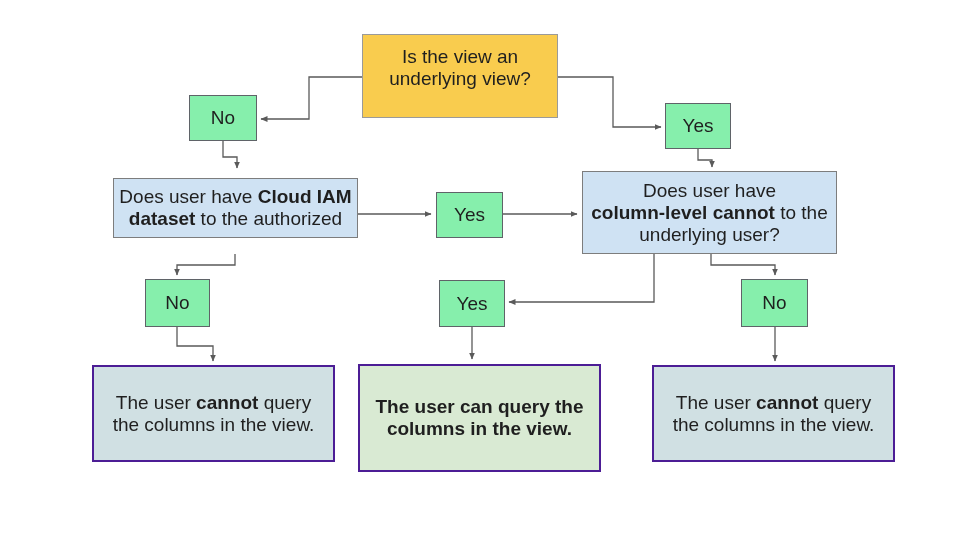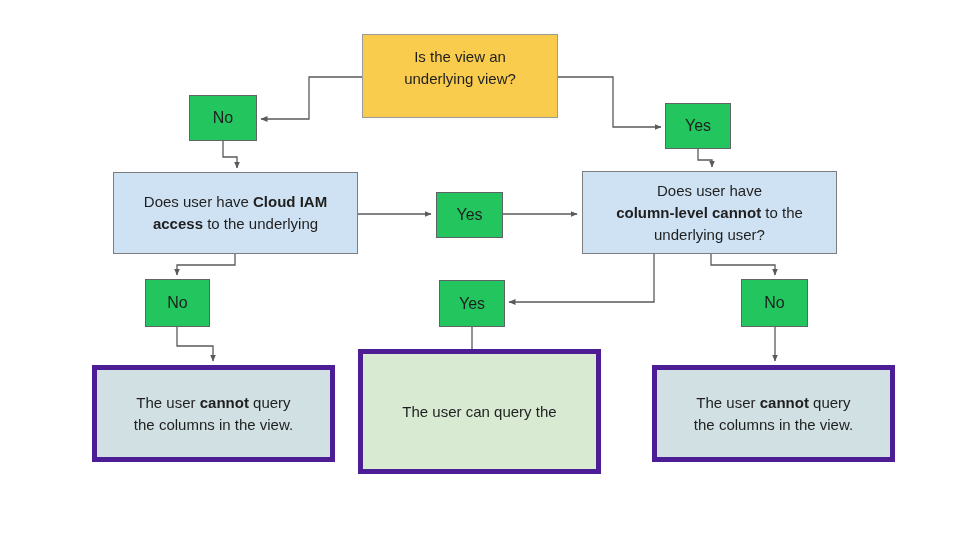--- a/index.html
+++ b/index.html
@@ -9,28 +9,28 @@
   html,body{margin:0;padding:0;background:#ffffff;}
   body{font-family:"Liberation Sans","DejaVu Sans",sans-serif;color:var(--text-color);}
   .canvas{
     position:relative;width:960px;height:540px;background:#ffffff;overflow:hidden;
   }
   .wires{position:absolute;left:0;top:0;width:960px;height:540px;pointer-events:none;}
   .wire{fill:none;stroke:var(--connector-color);stroke-width:1.3;}
   .arrowhead{fill:var(--connector-color);}
   .node{
     position:absolute;display:flex;align-items:center;justify-content:center;
-    text-align:center;box-sizing:border-box;font-size:15px;line-height:22px;
+    text-align:center;box-sizing:border-box;font-size:19px;line-height:22px;
   }
   .node .txt{display:block;}
   .decision{border:1px solid #9a9a9a;}
   .decision .txt{padding-bottom:16px;}
   .question{border:1px solid #7d7d7d;}
-  .outcome{border:5px solid #4c1d95;}
-  .small{background:#22c55e;border:1px solid #5f6368;font-size:16px;}
+  .outcome{border:2px solid #4c1d95;}
+  .small{background:#86efac;border:1px solid #5f6368;font-size:19px;}
   b{font-weight:bold;}
 </style>
 </head>
 <body>
 
 <div class="canvas">
 
   <svg class="wires" viewBox="0 0 960 540" xmlns="http://www.w3.org/2000/svg">
     <defs>
       <marker id="arrow" markerWidth="8" markerHeight="8" refX="6.5" refY="3" orient="auto" markerUnits="userSpaceOnUse">
@@ -56,22 +56,22 @@
   </div>
 
   <div class="node small" style="left:189px;top:95px;width:68px;height:46px;">
     <span class="txt">No</span>
   </div>
 
   <div class="node small" style="left:665px;top:103px;width:66px;height:46px;">
     <span class="txt">Yes</span>
   </div>
 
-  <div class="node question" style="left: 113px; top: 172px; width: 245px; height: 82px; background: rgb(207, 226, 243);">
-    <span class="txt"><span>Does user have </span><b>Cloud IAM</b><br><b>access</b><span> to the underlying</span><br></span>
+  <div class="node question" style="left: 113px; top: 178px; width: 245px; height: 60px; background: rgb(207, 226, 243);">
+    <span class="txt"><span>Does user have </span><b>Cloud IAM</b><br><b>dataset</b><span> to the authorized</span><br></span>
   </div>
 
   <div class="node small" style="left:436px;top:192px;width:67px;height:46px;">
     <span class="txt">Yes</span>
   </div>
 
   <div class="node question" style="left: 582px; top: 171px; width: 255px; height: 83px; background: rgb(207, 226, 243);">
     <span class="txt"><span>Does user have</span><br><b>column-level cannot</b><span> to the</span><br><span>underlying user?</span></span>
   </div>
 
@@ -84,21 +84,21 @@
   </div>
 
   <div class="node small" style="left:741px;top:279px;width:67px;height:48px;">
     <span class="txt">No</span>
   </div>
 
   <div class="node outcome" style="left: 92px; top: 365px; width: 243px; height: 97px; background: rgb(208, 224, 227);">
     <span class="txt"><span>The user </span><b>cannot</b><span> query</span><br><span>the columns in the view.</span></span>
   </div>
 
-  <div class="node outcome" style="left: 358px; top: 349px; width: 243px; height: 125px; background: rgb(217, 234, 211);">
-    <span class="txt"><span>The user can query the</span><br></span>
+  <div class="node outcome" style="left: 358px; top: 364px; width: 243px; height: 108px; background: rgb(217, 234, 211); font-weight: bold;">
+    <span class="txt"><span>The user can query the</span><br><span>columns in the view.</span></span>
   </div>
 
   <div class="node outcome" style="left: 652px; top: 365px; width: 243px; height: 97px; background: rgb(208, 224, 227);">
     <span class="txt"><span>The user </span><b>cannot</b><span> query</span><br><span>the columns in the view.</span></span>
   </div>
 
 </div>
 
 </body></html>

